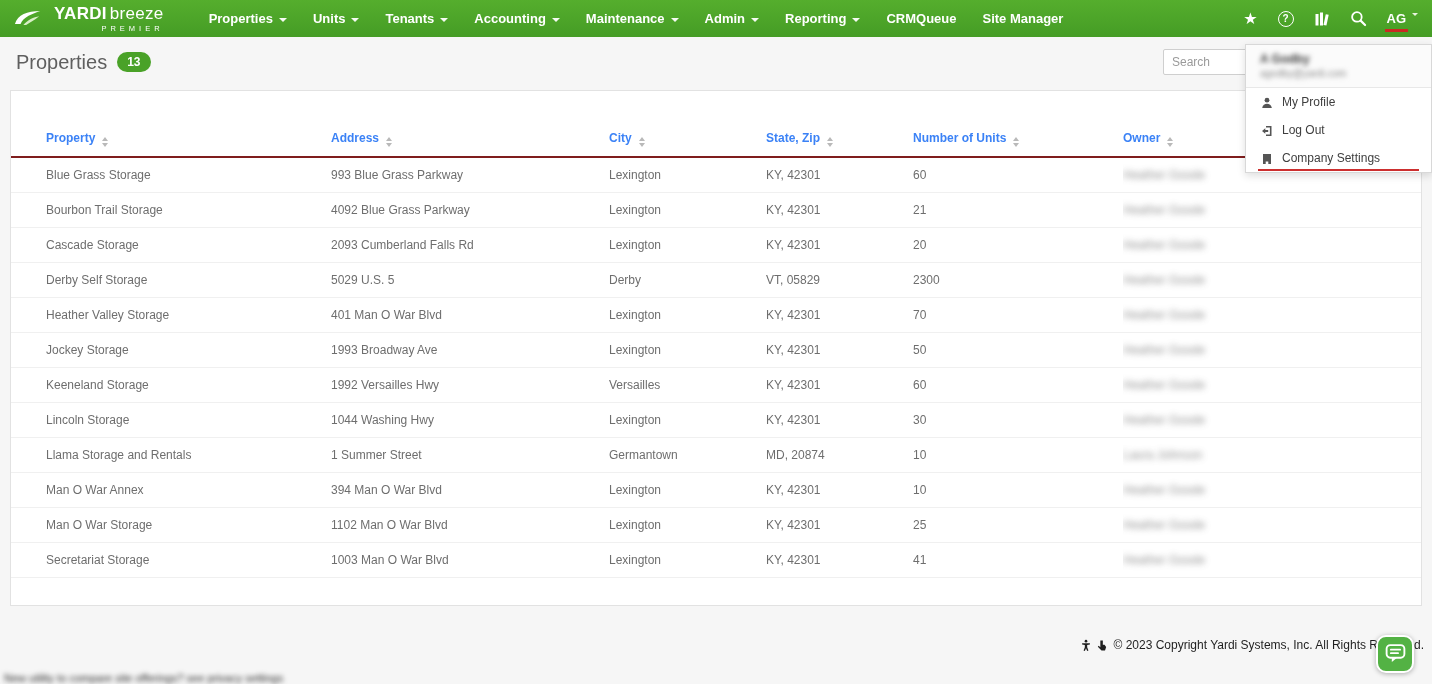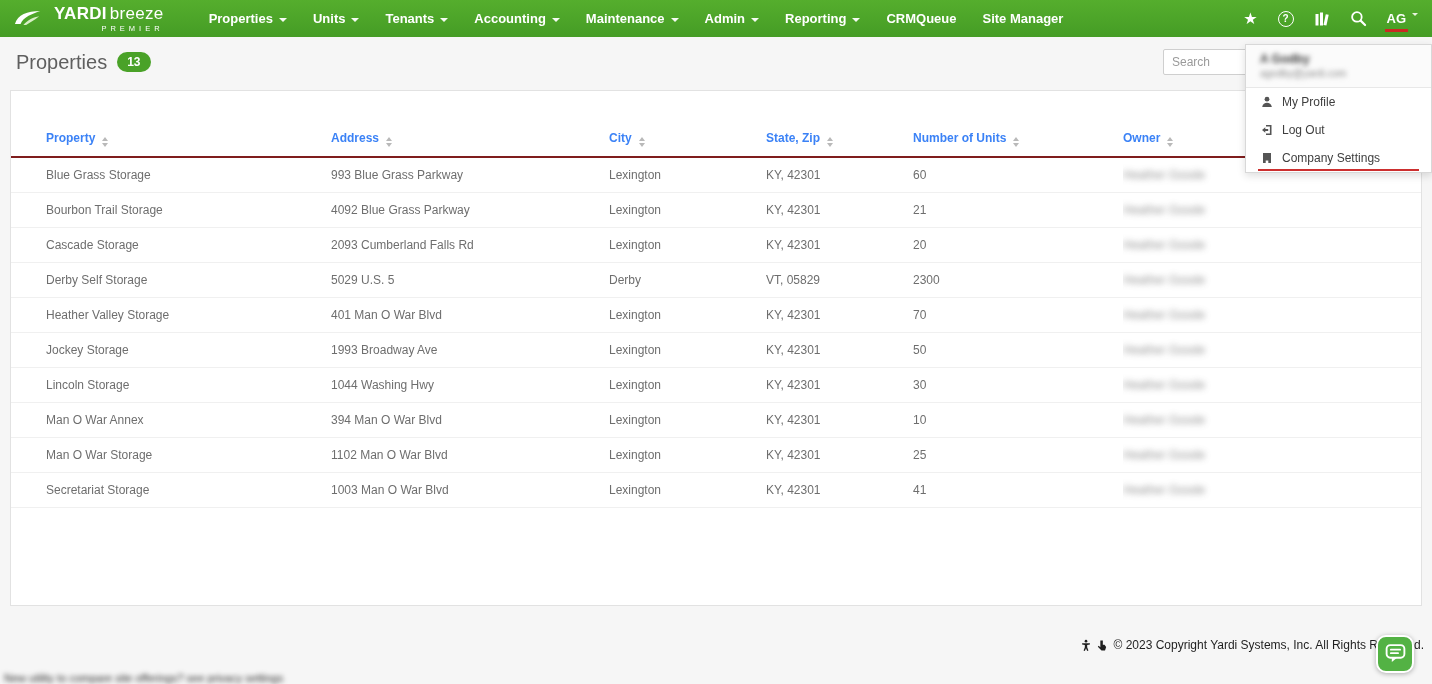--- a/index.html
+++ b/index.html
@@ -67,21 +67,21 @@
   .tri-up   { border-bottom:4px solid #b9b9b9; }
   .tri-down { border-top:4px solid #b9b9b9; }
   .blurred { filter: blur(3px); opacity:.75; }
 
   
   .user-dropdown { position:absolute; top:44px; right:0; width:187px; background:#fff;
                    border:1px solid #d8d8d8; box-shadow:0 3px 8px rgba(0,0,0,.13); z-index:60; }
   .menu-head { padding:7px 14px 8px; background:#fbfbfb; border-bottom:1px solid #e8e8e8; }
   .menu-name { font-size:12px; font-weight:700; color:#3c3c3c; filter:blur(2.5px); }
   .menu-email { font-size:10px; color:#8a8a8a; filter:blur(2.5px); margin-top:2px; }
-  .menu-item { position:relative; display:flex; align-items:center; gap:9px; padding:7px 14px;
+  .menu-item { position:relative; display:flex; align-items:flex-end; gap:9px; padding:7px 14px;
                font-size:12px; color:#3e3e3e; cursor:pointer; background:#fff; }
   .mi-icon { width:13px; height:13px; display:flex; align-items:center; justify-content:center; }
   .mi-icon svg { width:12px; height:12px; fill:#555; display:block; }
   .menu-item.annotated::after { content:""; position:absolute; left:12px; right:12px; bottom:1px;
                                 height:2px; background:#cc2f2f; }
 
   
   .footer { position:absolute; top:638px; right:8px; display:flex; align-items:center; gap:6px;
             font-size:12px; color:#1f1f1f; z-index:10; }
   .footer-icon svg { display:block; fill:#1f1f1f; }
@@ -260,26 +260,42 @@
         </tr>
         <tr>
           <td>Jockey Storage</td>
           <td>1993 Broadway Ave</td>
           <td>Lexington</td>
           <td>KY, 42301</td>
           <td>50</td>
           <td><span class="blurred">Heather Goode</span></td>
         </tr>
         <tr>
+          <td>Keeneland Storage</td>
+          <td>1992 Versailles Hwy</td>
+          <td>Versailles</td>
+          <td>KY, 42301</td>
+          <td>60</td>
+          <td><span class="blurred">Heather Goode</span></td>
+        </tr>
+        <tr>
           <td>Lincoln Storage</td>
           <td>1044 Washing Hwy</td>
           <td>Lexington</td>
           <td>KY, 42301</td>
           <td>30</td>
           <td><span class="blurred">Heather Goode</span></td>
+        </tr>
+        <tr>
+          <td>Llama Storage and Rentals</td>
+          <td>1 Summer Street</td>
+          <td>Germantown</td>
+          <td>MD, 20874</td>
+          <td>10</td>
+          <td><span class="blurred">Laura Johnson</span></td>
         </tr>
         <tr>
           <td>Man O War Annex</td>
           <td>394 Man O War Blvd</td>
           <td>Lexington</td>
           <td>KY, 42301</td>
           <td>10</td>
           <td><span class="blurred">Heather Goode</span></td>
         </tr>
         <tr>

